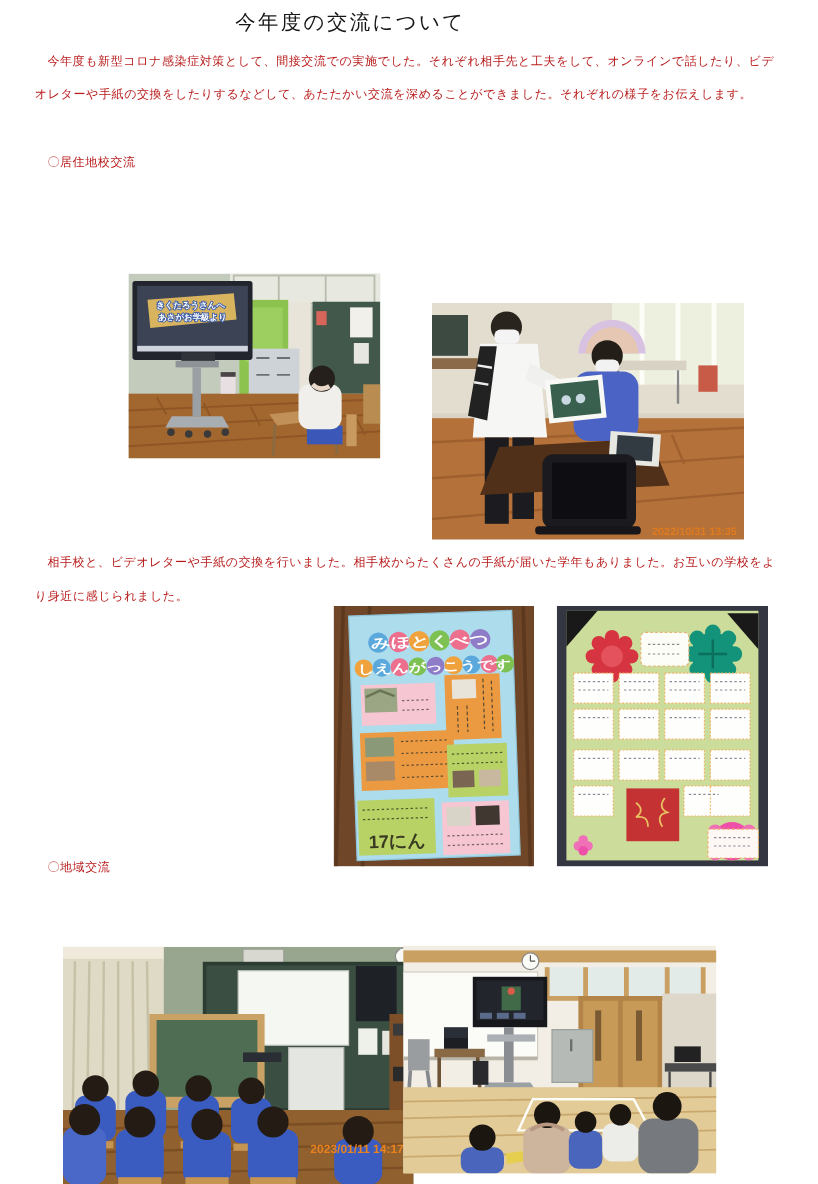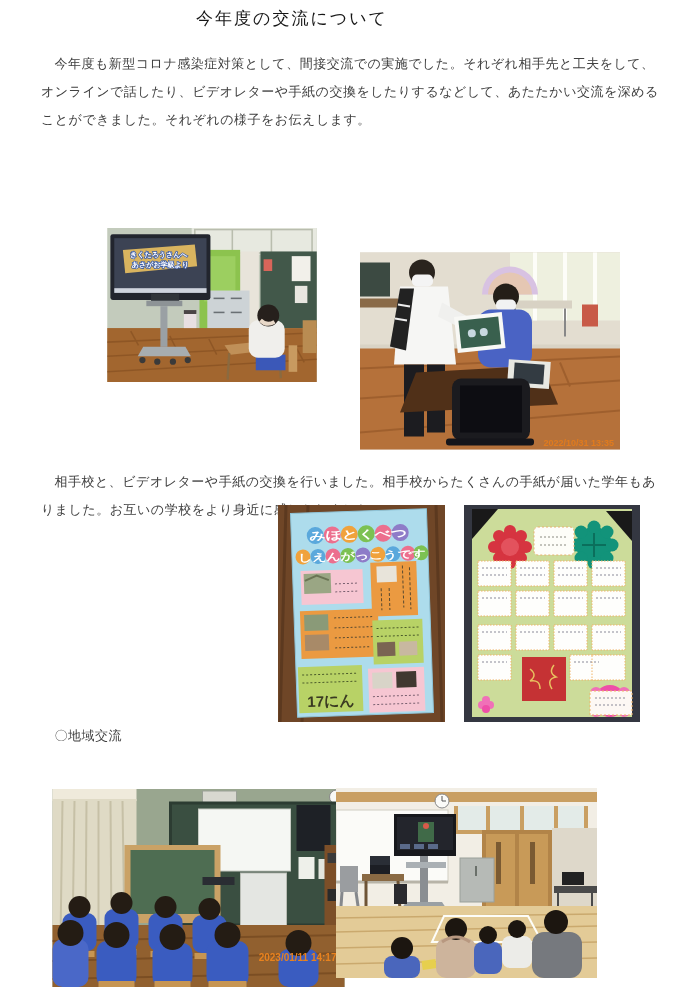--- a/index.html
+++ b/index.html
@@ -5,36 +5,37 @@
   html,body { margin:0; padding:0; background:#ffffff; }
   .page {
     position:relative; width:682px; height:987px; background:#ffffff;
     font-family:"Liberation Sans","DejaVu Sans",sans-serif; overflow:hidden;
   }
   .doc-title {
     position:absolute; top:7px; left:0; width:584px; margin:0;
     text-align:center; font-size:17px; font-weight:400; letter-spacing:2px; color:#161616;
   }
   .txt {
-    position:absolute; left:29px; width:626px; margin:12px;
-    font-size:13px; line-height:28px; color:#404040;
+    position:absolute; left:29px; width:626px; margin:0;
+    font-size:10px; line-height:28px; color:#b91c1c;
     white-space:pre-wrap; letter-spacing:0.5px;
   }
   .photo { position:absolute; }
   .photo svg { display:block; width:100%; height:100%; }
 </style>
 </head>
 <body>
 
 <div class="page">
 
   <h1 class="doc-title">今年度の交流について</h1>
 
   <p class="txt" style="top:38px">　今年度も新型コロナ感染症対策として、間接交流での実施でした。それぞれ相手先と工夫をして、オンラインで話したり、ビデオレターや手紙の交換をしたりするなどして、あたたかい交流を深めることができました。それぞれの様子をお伝えします。</p>
 
+  <p class="txt" style="top:122px">　〇居住地校交流</p>
 
   <div class="photo" style="left:78px; top:228px; width:268px; height:154px">
     <svg viewBox="0 0 268 197">
       <rect width="268" height="197" fill="#c3cbbc"></rect>
       <rect x="108" y="0" width="160" height="34" fill="#e7e9e0"></rect>
       <rect x="112" y="2" width="150" height="30" fill="none" stroke="#b9bdae" stroke-width="2"></rect>
       <line x1="160" y1="2" x2="160" y2="32" stroke="#b9bdae" stroke-width="2"></line>
       <line x1="210" y1="2" x2="210" y2="32" stroke="#b9bdae" stroke-width="2"></line>
       <rect x="170" y="30" width="24" height="98" fill="#e8e4da"></rect>
       <rect x="118" y="28" width="52" height="102" fill="#8cc34e"></rect>

